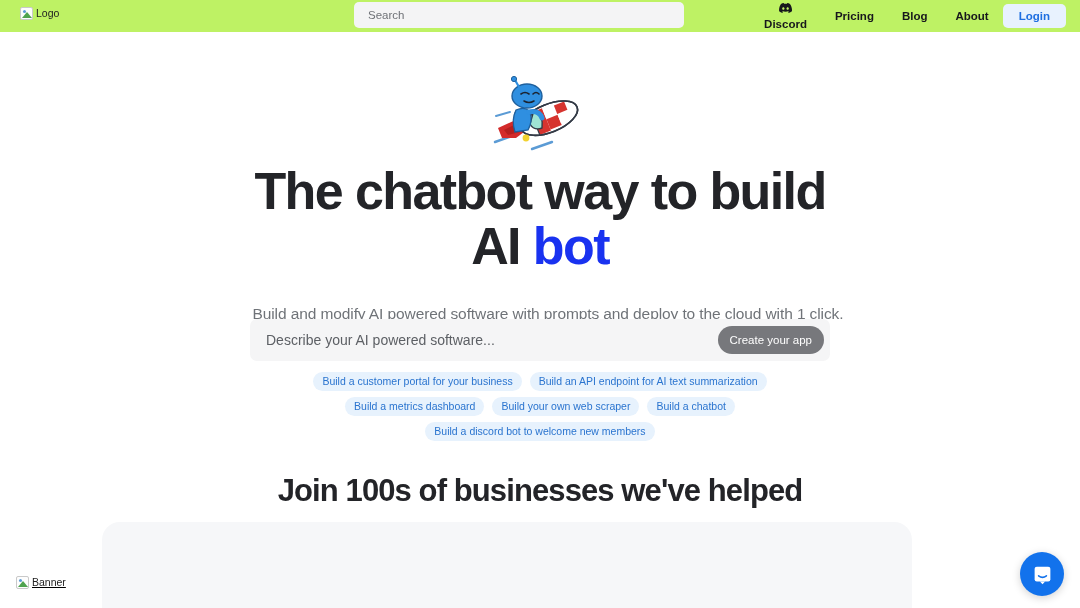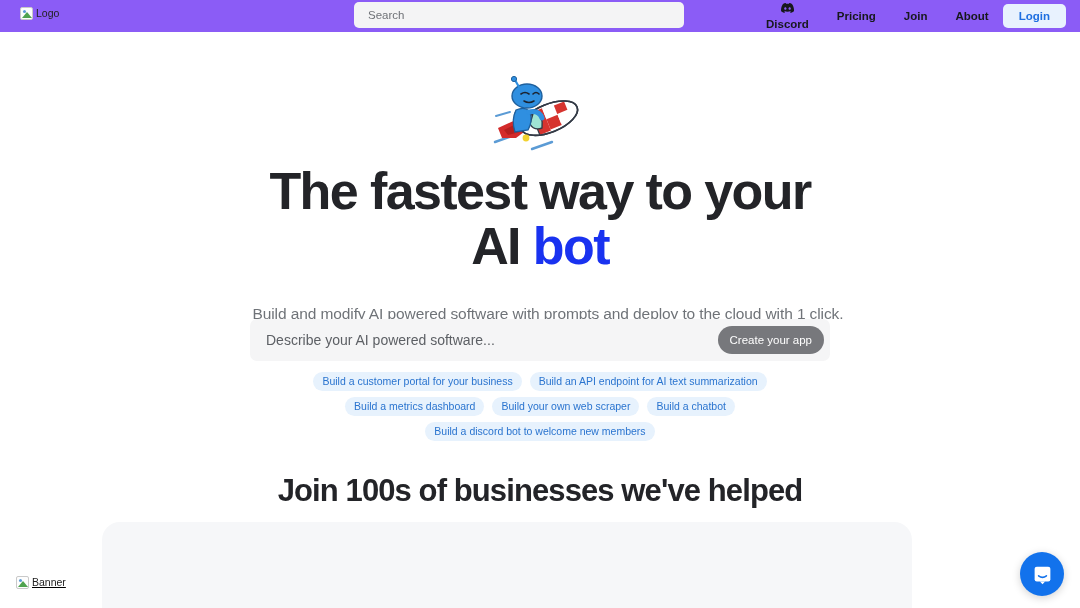--- a/index.html
+++ b/index.html
@@ -14,21 +14,21 @@
   }
 
   
   .header {
     position: absolute;
     top: 0; left: 0;
     width: 1080px;
     height: 32px;
     display: flex;
     align-items: center;
-    background: #8b5cf6;
+    background: #bef264;
     z-index: 30;
   }
 
   .logo-slot {
     position: absolute;
     left: 20px;
     top: 7px;
     display: flex;
     align-items: center;
     gap: 3px;
@@ -283,21 +283,21 @@
         </svg>
       </span>
       <span>Discord</span>
     </a>
 
     <a class="nav-item" href="#">
       <span>Pricing</span>
     </a>
 
     <a class="nav-item" href="#">
-      <span>Join</span>
+      <span>Blog</span>
     </a>
 
     <a class="nav-item" href="#">
       <span>About</span>
     </a>
 
     <a class="nav-item login" href="#">
       <span>Login</span>
     </a>
 
@@ -339,21 +339,21 @@
 
     <line x1="29" y1="11" x2="25" y2="4" stroke="#2f8fe0" stroke-width="2.2" stroke-linecap="round"></line>
     <circle cx="24" cy="3" r="2.6" fill="#2f8fe0" stroke="#1e5f9c" stroke-width="1"></circle>
 
     <path d="M39 36 q10 -2 13 6" stroke="#2f8fe0" stroke-width="5" fill="none" stroke-linecap="round"></path>
 
     <circle cx="36" cy="62" r="3.4" fill="#f2d22f"></circle>
   </svg>
 
   <div class="headline">
-    <div>The fastest way to your</div>
+    <div>The chatbot way to build</div>
     <div>
       <span>AI</span>
       <span class="accent">bot</span>
     </div>
   </div>
 
   <div class="subtitle">Build and modify AI powered software with prompts and deploy to the cloud with 1 click.</div>
 </div>
 
 <div class="prompt-wrap">

